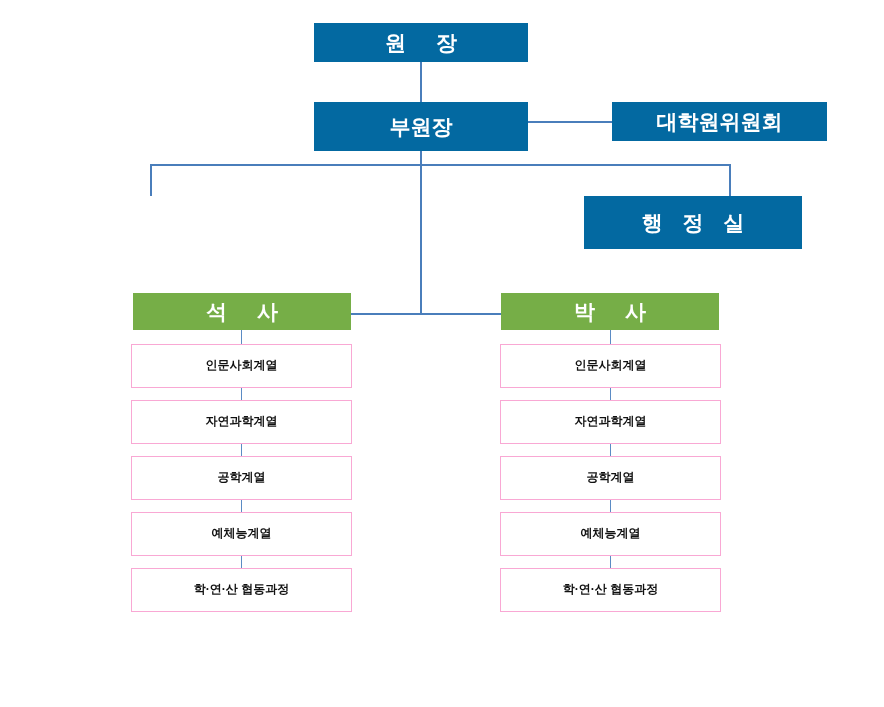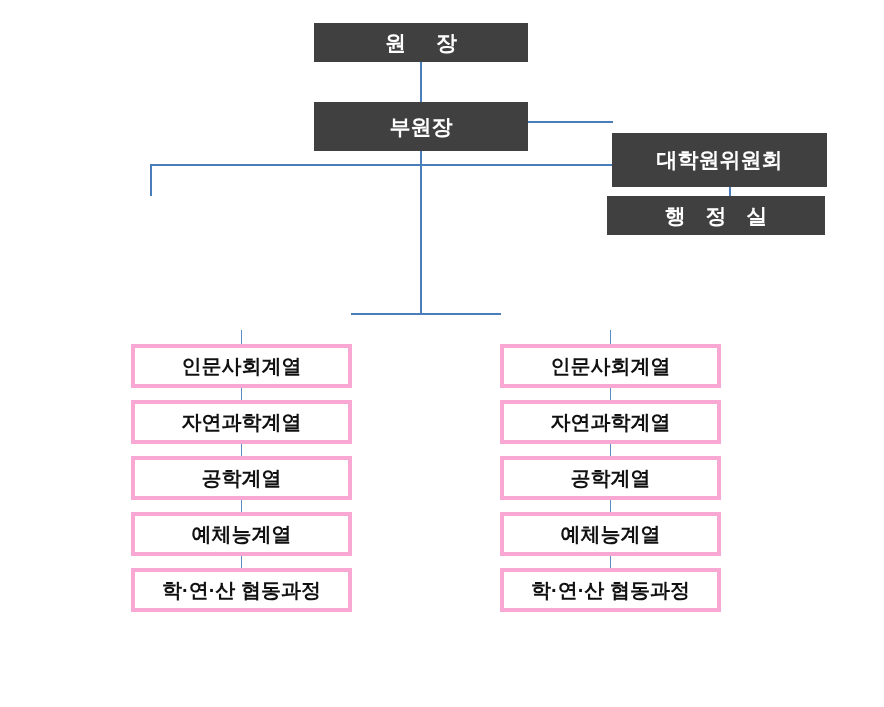--- a/index.html
+++ b/index.html
@@ -30,37 +30,37 @@
   .box {
     position: absolute;
     box-sizing: border-box;
     display: flex;
     align-items: center;
     justify-content: center;
     text-align: center;
     line-height: 1.1;
   }
   .box-dark {
-    background: #404040;
+    background: #0369a1;
     color: #ffffff;
     font-weight: bold;
     font-size: 21px;
   }
   .box-light {
     background: #76AE47;
     color: #ffffff;
     font-weight: bold;
     font-size: 21px;
   }
   .box-plain {
     background: #ffffff;
     color: #111111;
-    border: 4px solid #f9a8d4;
+    border: 1px solid #f9a8d4;
     font-weight: bold;
-    font-size: 20px;
+    font-size: 12px;
   }
   .sp-wide { letter-spacing: 12px; text-indent: 12px; }
   .sp-mid  { letter-spacing: 7px;  text-indent: 7px; }
   .sp-none { letter-spacing: 0px; }
 </style>
 </head>
 <body>
 
 <div id="chart-canvas">
 
@@ -85,26 +85,28 @@
   <div class="line thin-v" style="left:610px; top:330px; height:14px;"></div>
   <div class="line thin-v" style="left:610px; top:388px; height:12px;"></div>
   <div class="line thin-v" style="left:610px; top:444px; height:12px;"></div>
   <div class="line thin-v" style="left:610px; top:500px; height:12px;"></div>
   <div class="line thin-v" style="left:610px; top:556px; height:12px;"></div>
 
   <div class="box box-dark sp-wide" style="left:314px; top:23px; width:214px; height:39px;">원  장</div>
 
   <div class="box box-dark sp-none" style="left:314px; top:102px; width:214px; height:49px;">부원장</div>
 
-  <div class="box box-dark sp-none" style="left:612px; top:102px; width:215px; height:54px;margin-top:31px;">대학원위원회</div>
+  <div class="box box-dark sp-none" style="left:612px; top:102px; width:215px; height:39px;">대학원위원회</div>
 
 
-  <div class="box box-dark sp-mid" style="left:607px; top:196px; width:218px; height:39px;">행 정 실</div>
+  <div class="box box-dark sp-mid" style="left:584px; top:196px; width:218px; height:53px;">행 정 실</div>
 
+  <div class="box box-light sp-wide" style="left:133px; top:293px; width:218px; height:37px;">석  사</div>
 
+  <div class="box box-light sp-wide" style="left:501px; top:293px; width:218px; height:37px;">박  사</div>
 
   <div class="box box-plain" style="left:131px; top:344px; width:221px; height:44px;">인문사회계열</div>
   <div class="box box-plain" style="left:131px; top:400px; width:221px; height:44px;">자연과학계열</div>
   <div class="box box-plain" style="left:131px; top:456px; width:221px; height:44px;">공학계열</div>
   <div class="box box-plain" style="left:131px; top:512px; width:221px; height:44px;">예체능계열</div>
   <div class="box box-plain" style="left:131px; top:568px; width:221px; height:44px;">학·연·산 협동과정</div>
 
   <div class="box box-plain" style="left:500px; top:344px; width:221px; height:44px;">인문사회계열</div>
   <div class="box box-plain" style="left:500px; top:400px; width:221px; height:44px;">자연과학계열</div>
   <div class="box box-plain" style="left:500px; top:456px; width:221px; height:44px;">공학계열</div>

